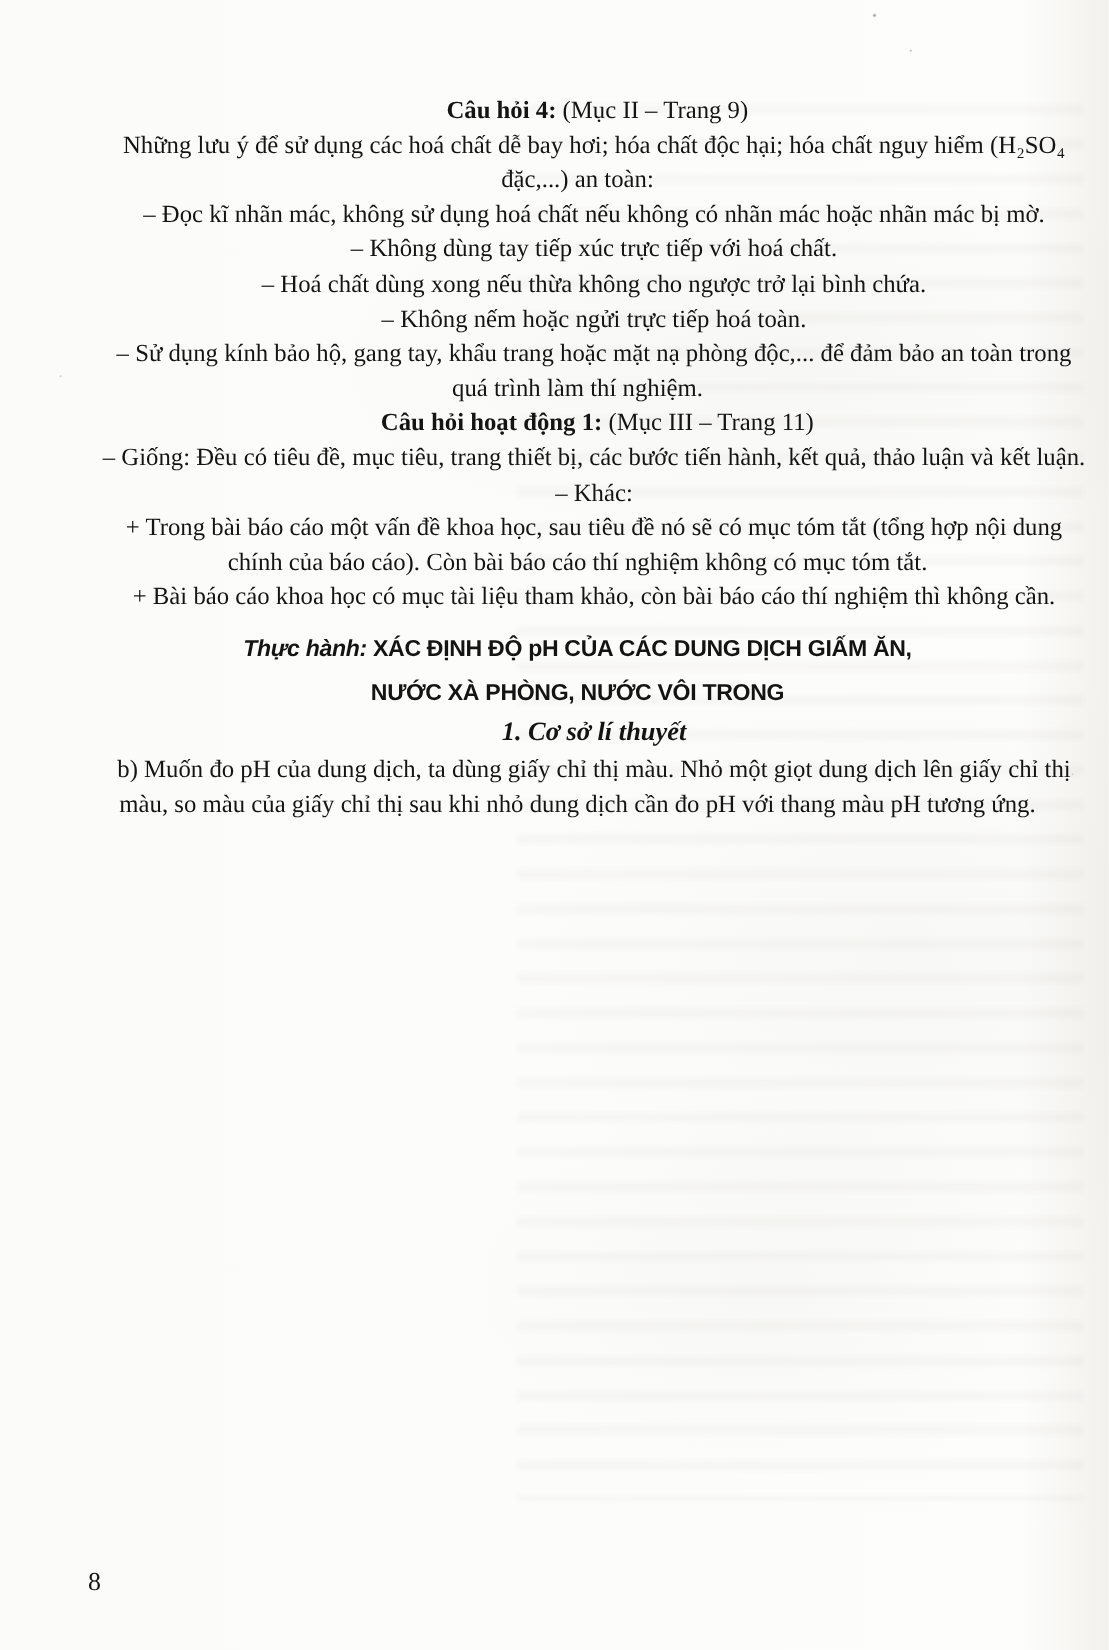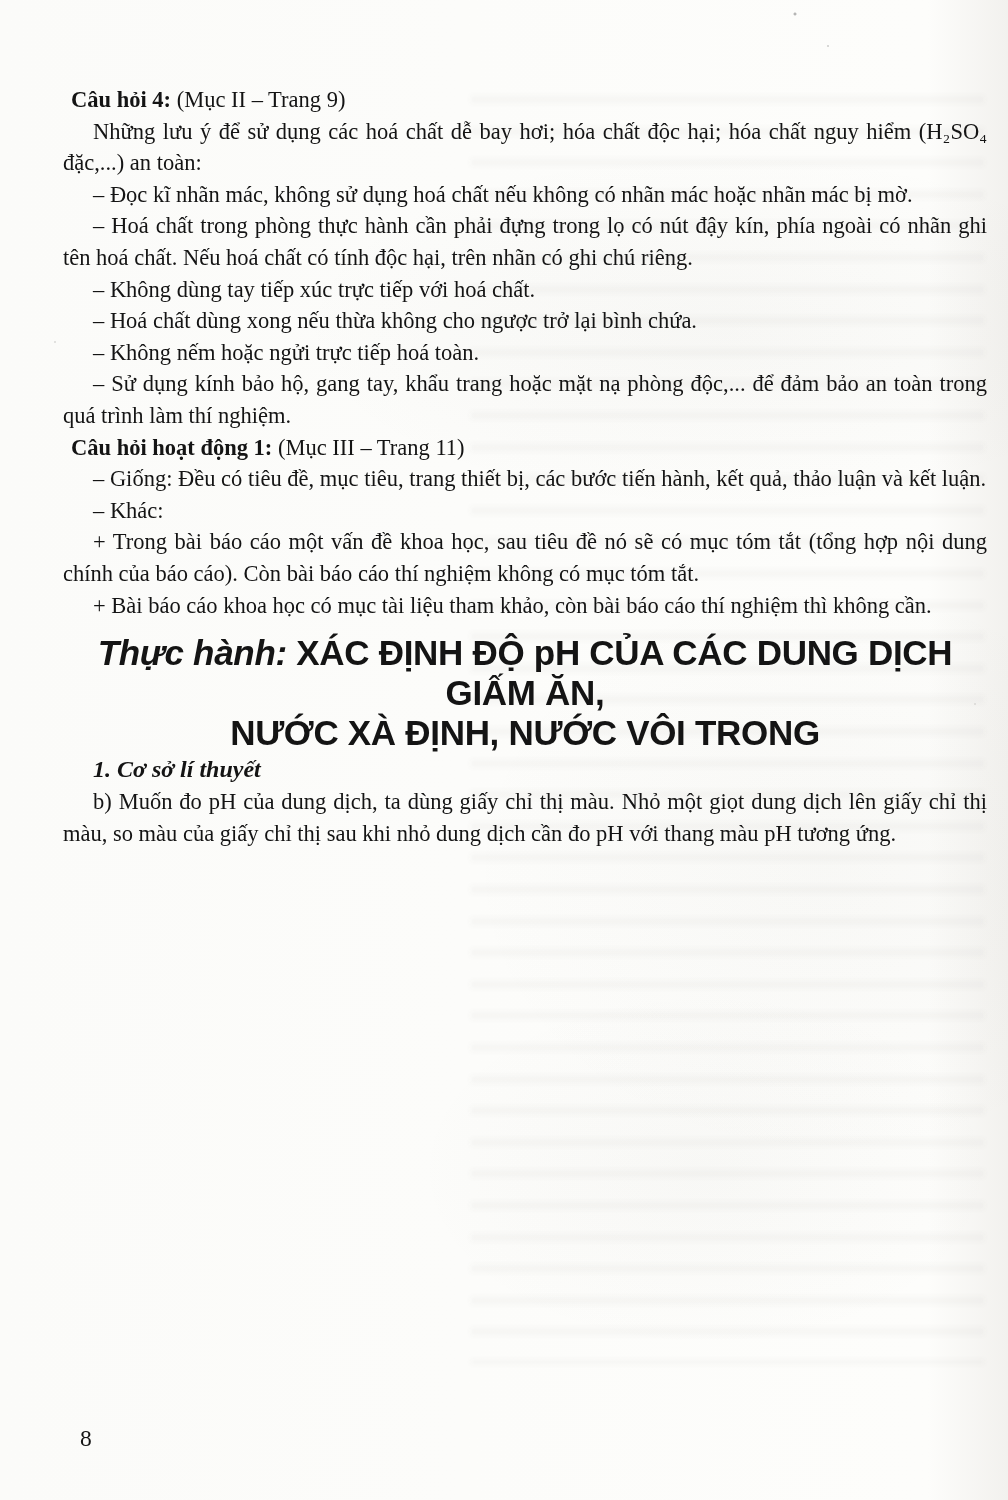--- a/index.html
+++ b/index.html
@@ -34,28 +34,28 @@
       radial-gradient(circle 3px at 795px 14px, rgba(40,40,40,0.5), transparent 70%),
       radial-gradient(circle 2px at 828px 46px, rgba(40,40,40,0.35), transparent 70%),
       radial-gradient(circle 2px at 55px 342px, rgba(40,40,40,0.25), transparent 70%),
       radial-gradient(circle 2px at 975px 704px, rgba(40,40,40,0.2), transparent 70%);
   }
   .content{
     position:absolute;left:63px;top:84px;width:924px;
     font-size:22.5px;line-height:31.6px;
     text-align:justify;
   }
-  .content p{margin:0;text-indent:30px;}
-  .content p.qhead{text-indent:8px;}
+  .content p{margin:0;text-indent:30px;text-align:center;}
+  .content p.qhead{text-indent:8px;margin-left:28px;}
   .content p.qhead b{font-weight:700;}
   .title-block{
     margin-top:12px;
     text-align:center;text-indent:0;
     font-family:"Liberation Sans","DejaVu Sans",sans-serif;
-    font-weight:700;font-size:35px;line-height:40px;
+    font-weight:700;font-size:21px;line-height:40px;
     letter-spacing:-0.3px;
   }
   .title-block .lead{font-style:italic;}
   .subhead{
     font-weight:700;font-style:italic;
     font-size:24px;line-height:33px;
     text-indent:8px;text-align:left;
   }
   .pagenum{
     position:absolute;left:80px;top:1424px;
@@ -66,31 +66,30 @@
 <body>
 
 <div class="page"></div>
 <div class="bleed"></div>
 <div class="specks"></div>
 
 <div class="content" id="content">
     <p class="qhead"><b>Câu hỏi 4:</b><span> (Mục II – Trang 9)</span></p>
     <p>Những lưu ý để sử dụng các hoá chất dễ bay hơi; hóa chất độc hại; hóa chất nguy hiểm (H₂SO₄ đặc,...) an toàn:</p>
     <p>– Đọc kĩ nhãn mác, không sử dụng hoá chất nếu không có nhãn mác hoặc nhãn mác bị mờ.</p>
-    <p>– Hoá chất trong phòng thực hành cần phải đựng trong lọ có nút đậy kín, phía ngoài có nhãn ghi tên hoá chất. Nếu hoá chất có tính độc hại, trên nhãn có ghi chú riêng.</p>
     <p>– Không dùng tay tiếp xúc trực tiếp với hoá chất.</p>
     <p>– Hoá chất dùng xong nếu thừa không cho ngược trở lại bình chứa.</p>
     <p>– Không nếm hoặc ngửi trực tiếp hoá toàn.</p>
     <p>– Sử dụng kính bảo hộ, gang tay, khẩu trang hoặc mặt nạ phòng độc,... để đảm bảo an toàn trong quá trình làm thí nghiệm.</p>
     <p class="qhead"><b>Câu hỏi hoạt động 1:</b><span> (Mục III – Trang 11)</span></p>
     <p>– Giống: Đều có tiêu đề, mục tiêu, trang thiết bị, các bước tiến hành, kết quả, thảo luận và kết luận.</p>
     <p>– Khác:</p>
     <p>+ Trong bài báo cáo một vấn đề khoa học, sau tiêu đề nó sẽ có mục tóm tắt (tổng hợp nội dung chính của báo cáo). Còn bài báo cáo thí nghiệm không có mục tóm tắt.</p>
     <p>+ Bài báo cáo khoa học có mục tài liệu tham khảo, còn bài báo cáo thí nghiệm thì không cần.</p>
     <div class="title-block">
       <div><span class="lead">Thực hành:</span><span> XÁC ĐỊNH ĐỘ pH CỦA CÁC DUNG DỊCH GIẤM ĂN,</span></div>
-      <div>NƯỚC XÀ ĐỊNH, NƯỚC VÔI TRONG</div>
+      <div>NƯỚC XÀ PHÒNG, NƯỚC VÔI TRONG</div>
     </div>
     <p class="subhead">1. Cơ sở lí thuyết</p>
     <p>b) Muốn đo pH của dung dịch, ta dùng giấy chỉ thị màu. Nhỏ một giọt dung dịch lên giấy chỉ thị màu, so màu của giấy chỉ thị sau khi nhỏ dung dịch cần đo pH với thang màu pH tương ứng.</p>
   </div>
 
 <div class="pagenum">8</div>
 
 </body></html>

